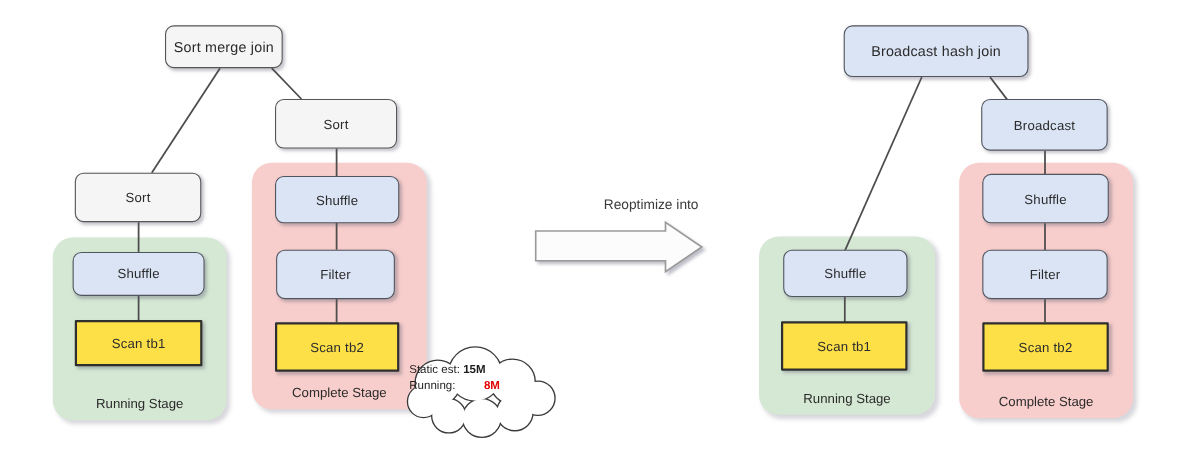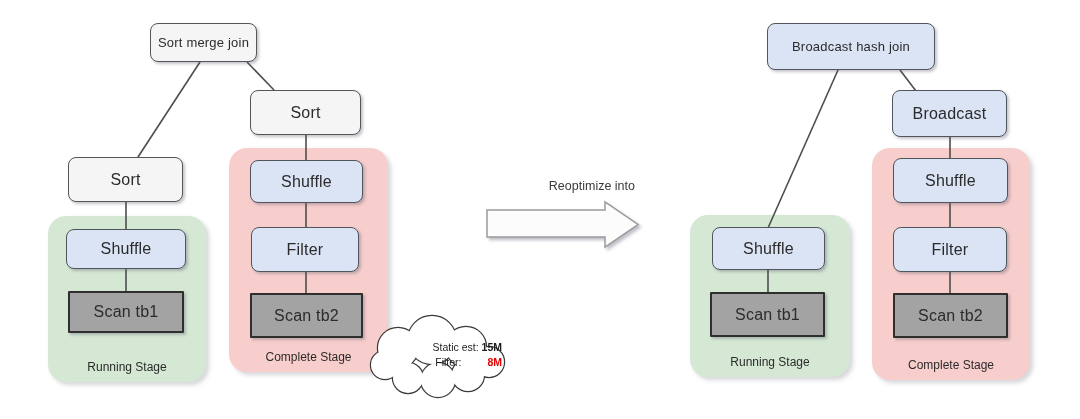--- a/index.html
+++ b/index.html
@@ -2,41 +2,41 @@
 <html><head>
 <meta charset="utf-8">
 <style>
   html,body { margin:0; padding:0; background:#ffffff; }
   #canvas {
     position:relative; width:1080px; height:419px; background:#ffffff;
     font-family:"Liberation Sans", sans-serif; overflow:hidden;
   }
   .node {
     position:absolute; display:flex; align-items:center; justify-content:center;
-    font-size:16px; color:#2b2b2b; letter-spacing:.2px; text-align:center;
+    font-size:12px; color:#2b2b2b; letter-spacing:.2px; text-align:center;
     box-shadow:2px 2px 3px rgba(90,90,110,.35); box-sizing:border-box; z-index:3;
   }
   .gray-node  { background:#f5f5f5; border:1.6px solid #565656; border-radius:8px; }
   .blue-node  { background:#dae4f5; border:1.6px solid #50555e; border-radius:8px; }
-  .scan-node  { background:#a3a3a3; border:2.4px solid #2f2f2f; border-radius:1px; }
+  .scan-node  { background:#fde047; border:2.4px solid #2f2f2f; border-radius:1px; }
   .stage {
     position:absolute; border-radius:18px; z-index:1;
     box-shadow:3px 3px 4px rgba(120,120,140,.30);
   }
   .stage-green { background:#d5e8d4; }
   .stage-pink  { background:#f8cecc; }
   .stage-label {
     position:absolute; left:0; right:0; bottom:8px; text-align:center;
     font-size:12px; color:#2b2b2b; z-index:3;
   }
   #wires { position:absolute; left:0; top:0; z-index:2; }
   #cloud-layer { position:absolute; left:0; top:0; z-index:4; pointer-events:none; }
   .cloud-text {
-    position:absolute; left:372px; top:340px; width:130px; z-index:5;
-    font-size:10.5px; line-height:15px; text-align:right; color:#1d1d1d;
+    position:absolute; left:372px; top:329px; width:130px; z-index:5;
+    font-size:10.5px; line-height:15px; text-align:left; color:#1d1d1d;
   }
   .cloud-text b { font-weight:bold; }
   .red-value { color:#e30000; font-weight:bold;padding-left:23px; }
   #arrow-label {
     position:absolute; left:483px; top:179px; width:152px; text-align:right;
     font-size:12.5px; color:#3a3a3a; z-index:3;
   }
   #watermark {
     position:absolute; left:597px; top:371px; z-index:6; pointer-events:none;
     font-size:31px; letter-spacing:1px; color:rgba(199,201,212,.60); white-space:nowrap;
@@ -110,21 +110,21 @@
       <circle cx="466" cy="347" r="20"></circle>
         <circle cx="489" cy="362" r="15"></circle>
       <circle cx="468" cy="375" r="16"></circle>
         <circle cx="438" cy="380" r="17"></circle>
       <circle cx="408" cy="378" r="15"></circle>
         <circle cx="385" cy="365" r="14"></circle>
     </g>
   </svg>
   <div class="cloud-text">
     <div><span>Static est:</span>&nbsp;<b>15M</b></div>
-    <div><span>Filter:</span>&nbsp;<b class="red-value">8M</b></div>
+    <div><span>Running:</span>&nbsp;<b class="red-value">8M</b></div>
   </div>
 
   <div id="arrow-label">Reoptimize into</div>
 
   <div class="node blue-node" style="left:892px; top:90px; width:115px; height:47px;">Broadcast</div>
   <div class="node blue-node" style="left:767px; top:23px; width:168px; height:47px; font-size:13px;">Broadcast hash join</div>
   <div class="node blue-node" style="left:712px; top:227px; width:113px; height:43px;">Shuffle</div>
   <div class="node scan-node" style="left:710px; top:292px; width:115px; height:45px;">Scan tb1</div>
   <div class="node blue-node" style="left:893px; top:158px; width:115px; height:45px;">Shuffle</div>
   <div class="node blue-node" style="left:893px; top:227px; width:114px; height:45px;">Filter</div>

